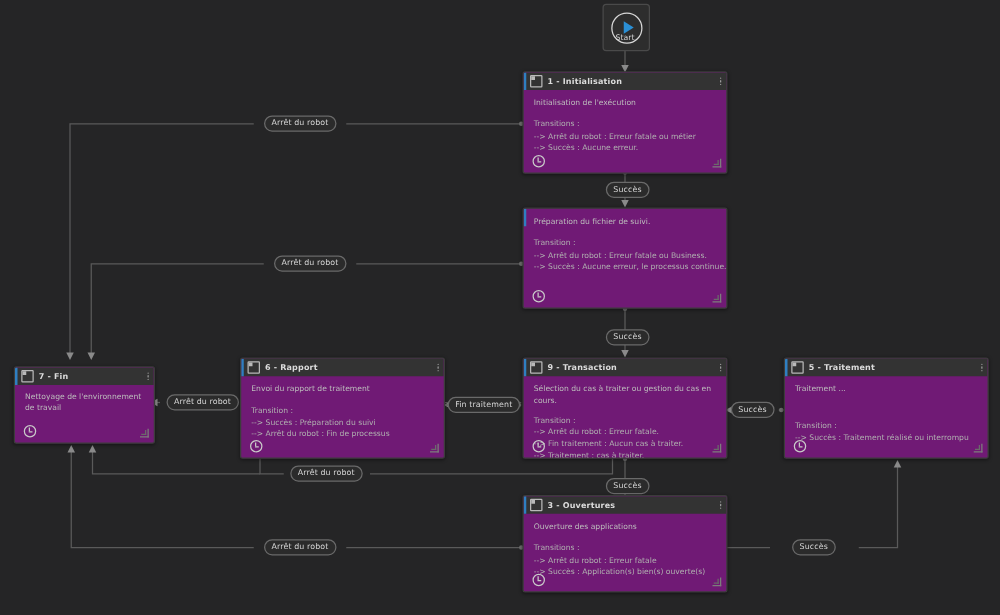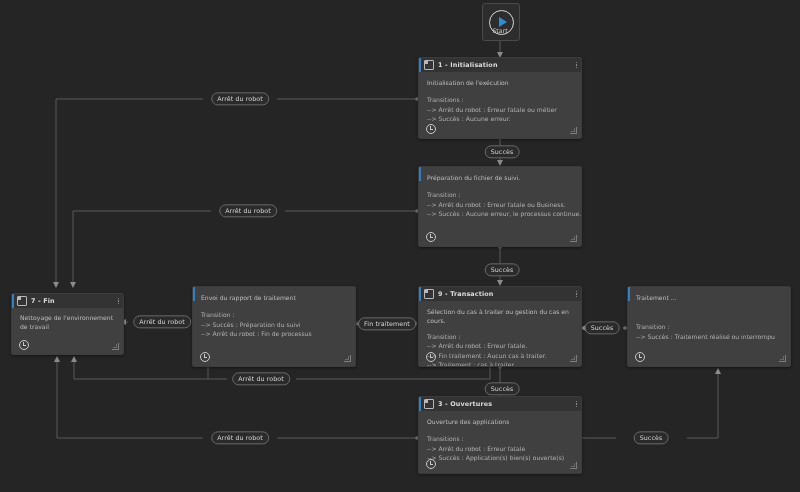--- a/index.html
+++ b/index.html
@@ -25,21 +25,21 @@
              border:1px solid #4a4a4a;border-radius:3px;
              display:flex;align-items:center;justify-content:center;}
   .startcircle{width:23px;height:23px;border-radius:50%;border:1.6px solid #d8d8d8;
                display:flex;align-items:center;justify-content:center;}
   .tri{width:0;height:0;border-left:8px solid #2b8fd4;border-top:5px solid transparent;
        border-bottom:5px solid transparent;margin-left:3px;}
   .startlabel{position:absolute;font-size:6.2px;color:#d0d0d0;
               transform:translateX(-50%);white-space:nowrap;}
 
   
-  .node{position:absolute;background:#404040;border:1px solid #3c3c3c;
+  .node{position:absolute;background:#701a75;border:1px solid #3c3c3c;
         border-radius:2px;box-sizing:border-box;overflow:hidden;
         box-shadow:0 1px 3px rgba(0,0,0,.45);}
   .node .accent{position:absolute;left:0;top:0;width:2px;height:14px;background:#2f7fc1;}
   .nhead{height:14px;background:#333333;display:flex;align-items:center;
          padding:0 4px 0 5px;box-sizing:border-box;}
   .nicon{width:8px;height:8px;border:1px solid #b9b9b9;border-radius:1px;
          position:relative;flex:none;margin-right:4px;}
   .nicon:after{content:"";position:absolute;left:0px;top:0px;width:3px;height:3px;
                background:#b9b9b9;}
   .ntitle{font-size:6.4px;font-weight:bold;color:#dcdcdc;white-space:nowrap;letter-spacing:.15px;}
@@ -229,33 +229,51 @@
       <div class="trow">--&gt; Succès : Application(s) bien(s) ouverte(s)</div>
     </div>
     <div class="nfoot">
       <span class="clockicon"></span>
       <span class="resize"></span>
     </div>
   </div>
 
   <div class="node" style="left:627px;top:286px;width:164px;height:81px;">
     <div class="accent"></div>
+    <div class="nhead">
+      <span class="nicon"></span>
+      <span class="ntitle">5 - Traitement</span>
+      <span class="dots">
+          <i></i>
+          <i></i>
+          <i></i>
+        </span>
+    </div>
     <div class="nbody">
       <div class="desc" style="margin-bottom:20px;">Traitement ...</div>
       <div class="tlabel">Transition :</div>
       <div class="trow">--&gt; Succès : Traitement réalisé ou interrompu</div>
     </div>
     <div class="nfoot">
       <span class="clockicon"></span>
       <span class="resize"></span>
     </div>
   </div>
 
   <div class="node" style="left:192px;top:286px;width:164px;height:81px;">
     <div class="accent"></div>
+    <div class="nhead">
+      <span class="nicon"></span>
+      <span class="ntitle">6 - Rapport</span>
+      <span class="dots">
+          <i></i>
+          <i></i>
+          <i></i>
+        </span>
+    </div>
     <div class="nbody">
       <div class="desc">Envoi du rapport de traitement</div>
       <div class="tlabel">Transition :</div>
       <div class="trow">--&gt; Succès : Préparation du suivi</div>
       <div class="trow">--&gt; Arrêt du robot : Fin de processus</div>
     </div>
     <div class="nfoot">
       <span class="clockicon"></span>
       <span class="resize"></span>
     </div>

